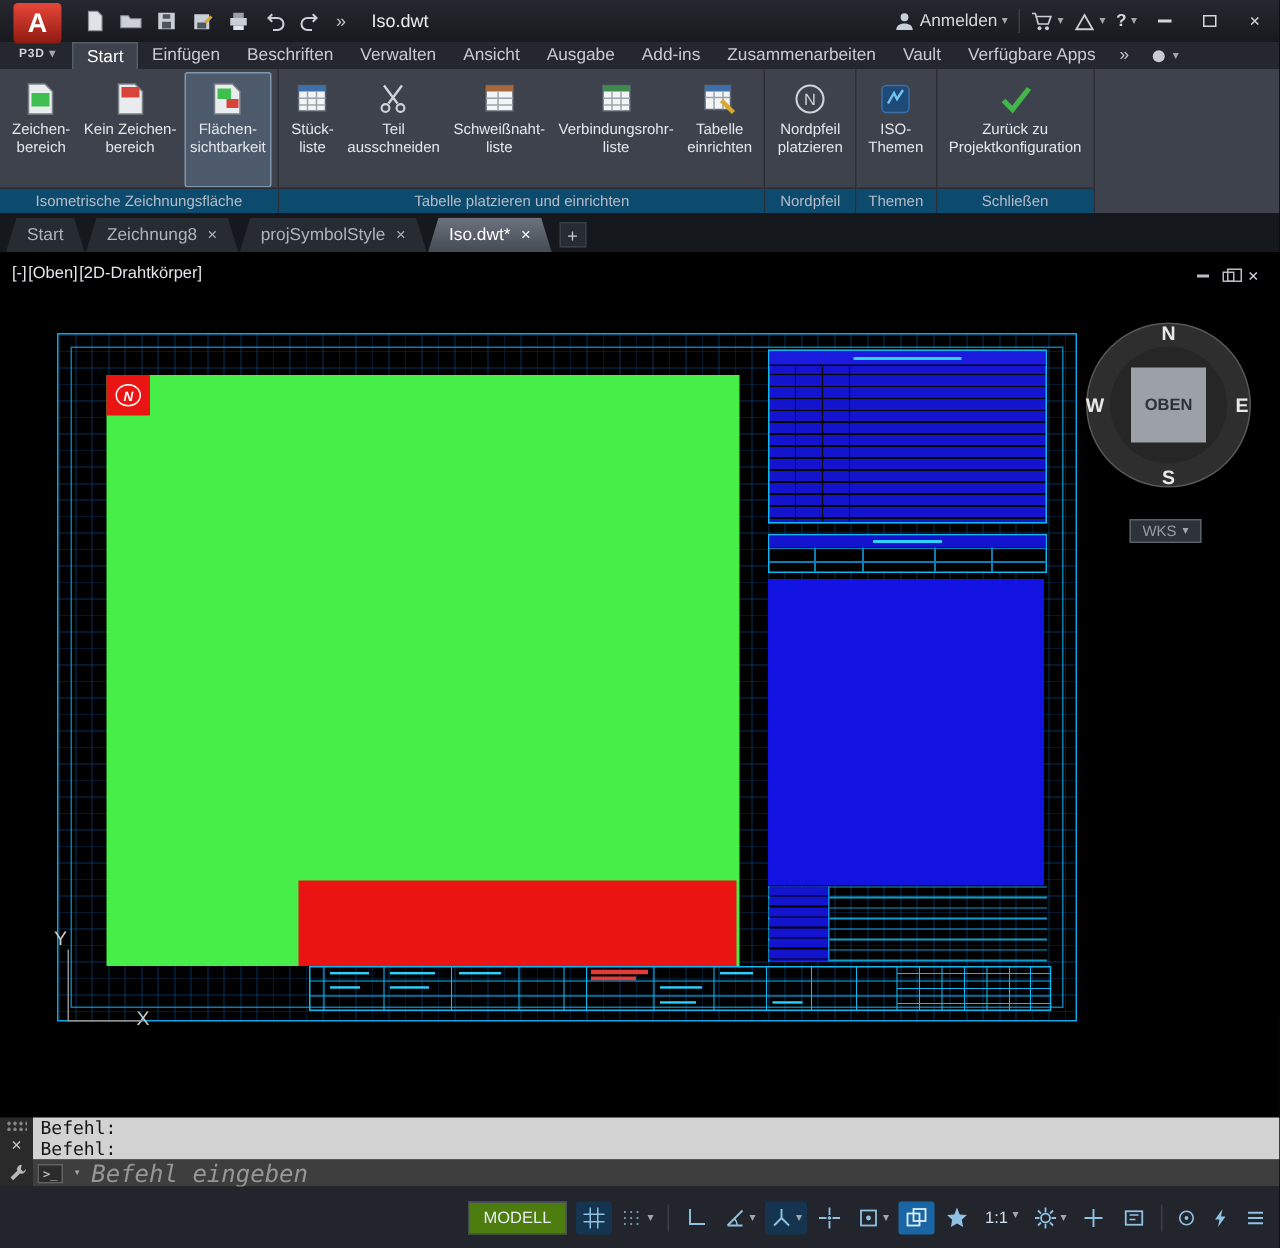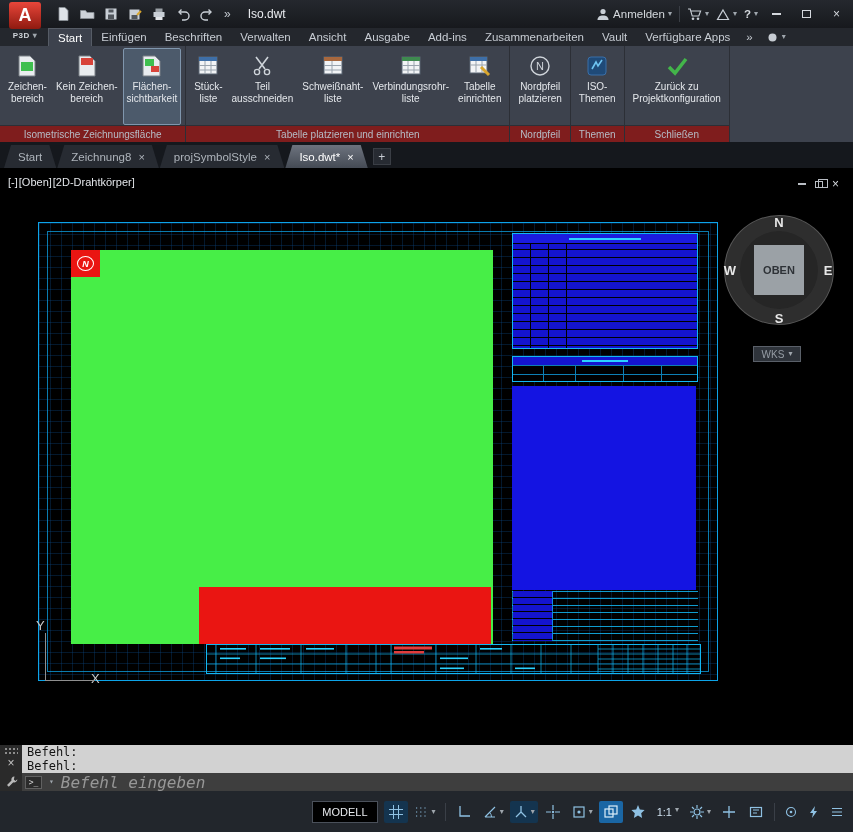--- a/index.html
+++ b/index.html
@@ -33,21 +33,21 @@
   .ribtab-extra {display:flex;align-items:center;gap:4px;padding:0 7px;color:#c7ccd3;}
 
   
   .ribbon {position:absolute;left:0;top:46px;right:0;height:96px;background:#3d424d;display:flex;align-items:stretch;}
   .panel {display:flex;flex-direction:column;border-right:1px solid #2c2f36;}
   .panel-btns {flex:1;display:flex;align-items:stretch;padding:2px 4px 0;gap:1px;}
   .rbtn {display:flex;flex-direction:column;align-items:center;justify-content:flex-start;padding:3px 3px 0;border:1px solid transparent;border-radius:2px;}
   .rbtn .rb-ic {height:28px;display:flex;align-items:center;}
   .rb-label {font-size:10px;line-height:1.18;color:#e4e7eb;text-align:center;white-space:pre-line;margin-top:1px;}
   .rbtn.sel {background:#4c5a6b;border-color:#8096ad;}
-  .panel-title {height:17px;font-size:10px;color:#b6bcc6;display:flex;align-items:center;justify-content:center;background:#7f1d1d;border-top:1px solid #2c2f36;padding:0 6px;white-space:nowrap;}
+  .panel-title {height:17px;font-size:10px;color:#b6bcc6;display:flex;align-items:center;justify-content:center;background:#0c4a6e;border-top:1px solid #2c2f36;padding:0 6px;white-space:nowrap;}
 
   
   .filetabs {position:absolute;left:0;top:142px;right:0;height:26px;background:#15181d;display:flex;align-items:flex-end;padding-left:4px;gap:1px;}
   .ftab {height:23px;display:flex;align-items:center;padding:0 14px;font-size:11.5px;color:#aeb4bb;background:#272b32;clip-path:polygon(7px 0,calc(100% - 7px) 0,100% 100%,0 100%);gap:7px;}
   .ftab.on {background:linear-gradient(#6d737e,#454b55);color:#fff;}
   .ftab .x {font-size:11px;color:inherit;}
   .ftab-plus {width:18px;height:17px;margin:0 0 3px 4px;background:#272b32;color:#c7ccd3;display:flex;align-items:center;justify-content:center;font-size:12px;border:1px solid #3a3e45;}
 
   
   .canvas {position:absolute;left:0;top:168px;width:853px;height:577px;background:#000;}
@@ -104,21 +104,21 @@
   .cmd-hist {height:28px;background:#d2d2d2;color:#141414;font-family:"DejaVu Sans Mono",monospace;font-size:12px;line-height:14px;padding:0 5px;}
   .cmd-input {height:18px;background:#3e3e3e;display:flex;align-items:center;gap:7px;padding-left:3px;font-family:"DejaVu Sans Mono",monospace;}
   .cmd-chip {width:17px;height:13px;background:#2b2b2b;border:1px solid #616161;color:#d2d2d2;font-size:8px;display:flex;align-items:center;justify-content:center;}
   .cmd-ph {font-size:16px;font-style:italic;color:#979797;}
 
   
   .statusbar {position:absolute;left:0;top:791px;width:853px;height:41px;background:#22262c;display:flex;align-items:center;justify-content:flex-end;gap:3px;padding-right:6px;}
   .sb-btn {height:22px;min-width:24px;display:flex;align-items:center;justify-content:center;gap:2px;border-radius:2px;padding:0 3px;}
   .sb-btn.on {background:#14344f;}
   .sb-btn.hl {background:#1a66a4;}
-  .sb-model {height:22px;background:#000000;border:1px solid #4a505a;color:#e8ebef;font-size:11px;display:flex;align-items:center;padding:0 9px;margin-right:3px;}
+  .sb-model {height:22px;background:#4d7c0f;border:1px solid #4a505a;color:#e8ebef;font-size:11px;display:flex;align-items:center;padding:0 9px;margin-right:3px;}
   .sb-sep {width:1px;height:18px;background:#3a3f47;margin:0 3px;}
   .sb-scale {font-size:11px;color:#cfe0ee;display:flex;align-items:flex-start;gap:3px;padding:0 4px;}
   .mini {min-width:19px;height:20px;}
 </style>
 </head>
 <body>
 
 <header class="titlebar">
   <div class="app-badge">
     <div class="app-a">A</div>

